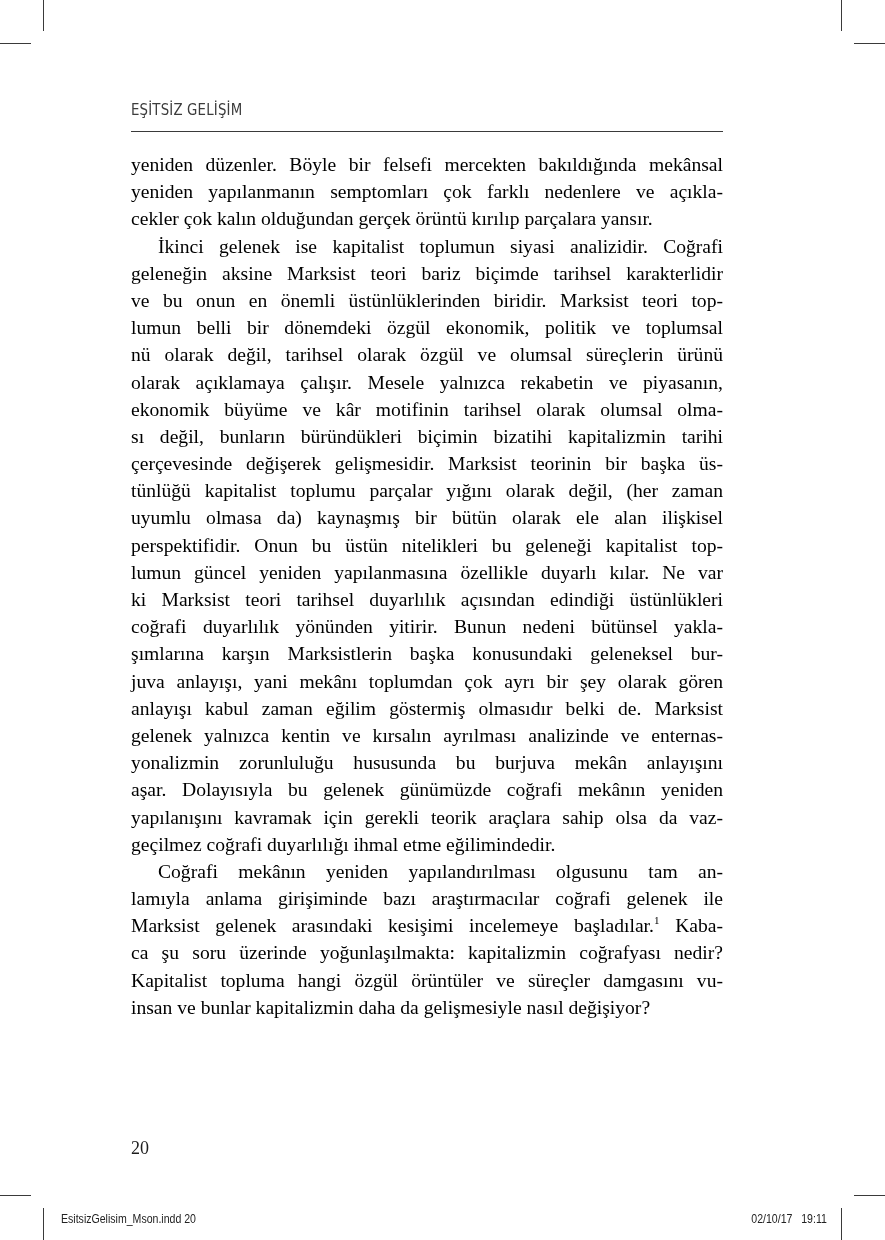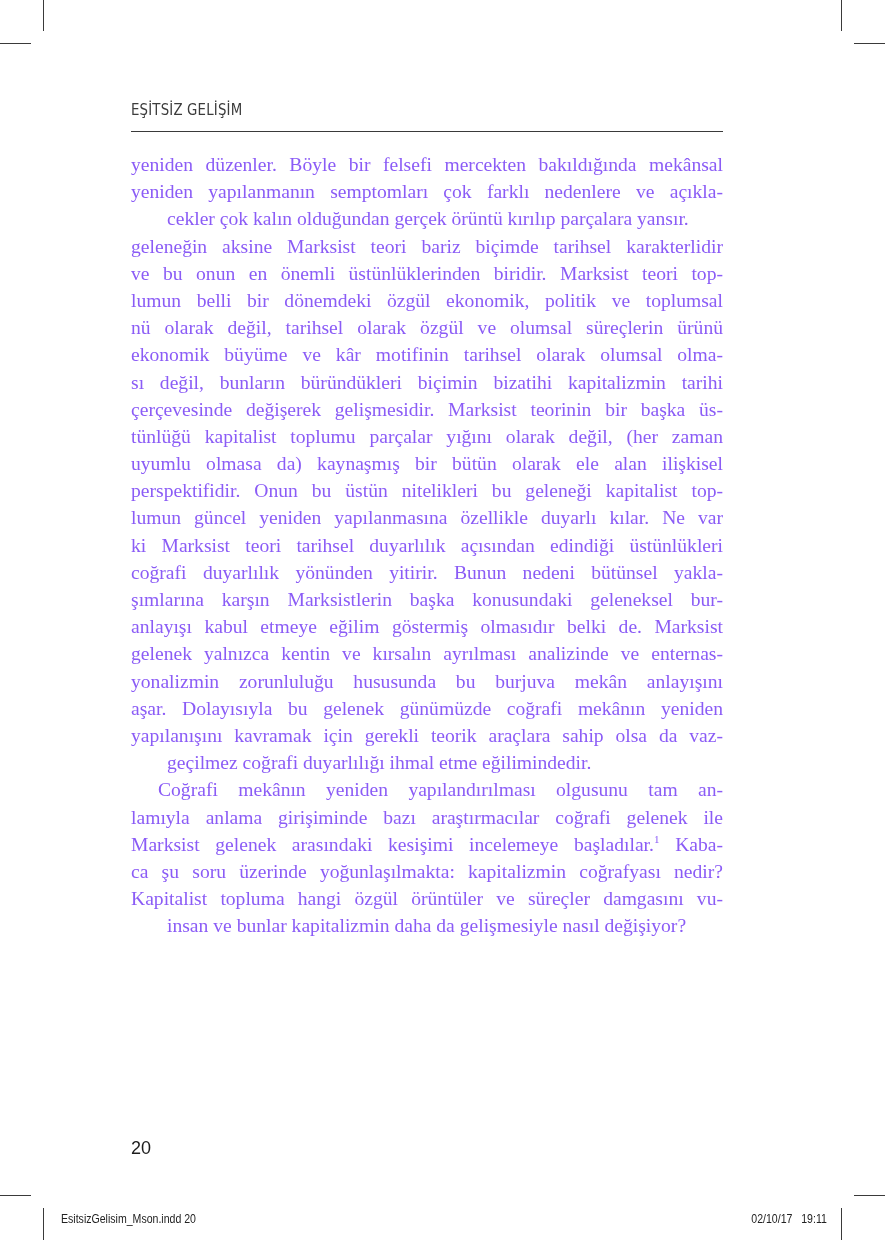--- a/index.html
+++ b/index.html
@@ -13,33 +13,33 @@
     position: absolute; left: 131px; top: 101px;
     font-family: "DejaVu Sans", sans-serif; font-weight: normal;
     font-size: 15.5px; letter-spacing: 0.2px; color: #3c3c3c;
     transform: scaleX(0.86); transform-origin: left top;
   }
   .head-rule { position: absolute; left: 131px; top: 131px; width: 592px; height: 1px; background: #3a3a3a; }
 
   .body-text {
     position: absolute; left: 131px; top: 151px; width: 592px;
     font-family: "Liberation Serif", serif; font-size: 19.6px; line-height: 27.2px;
-    color: #8b5cf6;
+    color: #000000;
   }
   .body-text .line {
     display: block; text-align: justify; text-align-last: justify;
     white-space: nowrap; height: 27.2px; overflow: visible;
   }
-  .body-text .line.last { text-align-last: left; margin-left: 36px; }
+  .body-text .line.last { text-align-last: left; }
   .body-text .line.indent { padding-left: 27px; }
   sup.fn { font-size: 11px; vertical-align: 8px; line-height: 0; }
 
   .folio {
     position: absolute; left: 131px; top: 1138px;
-    font-family: Liberation Sans, sans-serif; font-size: 18px; color: #1c1c1c;
+    font-family: Liberation Serif, serif; font-size: 18px; color: #1c1c1c;
   }
   .slug {
     position: absolute; top: 1212px;
     font-family: "Liberation Sans", sans-serif; font-size: 12px; color: #222;
     transform: scaleX(0.88);
   }
   .slug.left { left: 61px; transform-origin: left top; }
   .slug.right { right: 58px; transform-origin: right top; }
 </style>
 </head>
@@ -57,35 +57,38 @@
 <div class="running-head">EŞİTSİZ GELİŞİM</div>
 <div class="head-rule"></div>
 
 <div class="body-text" id="body-text">
     <div>
       <span class="line">yeniden düzenler. Böyle bir felsefi mercekten bakıldığında mekânsal</span>
       <span class="line">yeniden yapılanmanın semptomları çok farklı nedenlere ve açıkla-</span>
       <span class="line last">cekler çok kalın olduğundan gerçek örüntü kırılıp parçalara yansır.</span>
     </div>
     <div>
+      <span class="line indent">İkinci gelenek ise kapitalist toplumun siyasi analizidir. Coğrafi</span>
       <span class="line">geleneğin aksine Marksist teori bariz biçimde tarihsel karakterlidir</span>
       <span class="line">ve bu onun en önemli üstünlüklerinden biridir. Marksist teori top-</span>
       <span class="line">lumun belli bir dönemdeki özgül ekonomik, politik ve toplumsal</span>
       <span class="line">nü olarak değil, tarihsel olarak özgül ve olumsal süreçlerin ürünü</span>
+      <span class="line">olarak açıklamaya çalışır. Mesele yalnızca rekabetin ve piyasanın,</span>
       <span class="line">ekonomik büyüme ve kâr motifinin tarihsel olarak olumsal olma-</span>
       <span class="line">sı değil, bunların büründükleri biçimin bizatihi kapitalizmin tarihi</span>
       <span class="line">çerçevesinde değişerek gelişmesidir. Marksist teorinin bir başka üs-</span>
       <span class="line">tünlüğü kapitalist toplumu parçalar yığını olarak değil, (her zaman</span>
       <span class="line">uyumlu olmasa da) kaynaşmış bir bütün olarak ele alan ilişkisel</span>
       <span class="line">perspektifidir. Onun bu üstün nitelikleri bu geleneği kapitalist top-</span>
       <span class="line">lumun güncel yeniden yapılanmasına özellikle duyarlı kılar. Ne var</span>
       <span class="line">ki Marksist teori tarihsel duyarlılık açısından edindiği üstünlükleri</span>
       <span class="line">coğrafi duyarlılık yönünden yitirir. Bunun nedeni bütünsel yakla-</span>
       <span class="line">şımlarına karşın Marksistlerin başka konusundaki geleneksel bur-</span>
-      <span class="line">anlayışı kabul etmeye eğilim göstermiş olmasıdır belki de. Marksist</span>
+      <span class="line">juva anlayışı, yani mekânı toplumdan çok ayrı bir şey olarak gören</span>
+      <span class="line">anlayışı kabul zaman eğilim göstermiş olmasıdır belki de. Marksist</span>
       <span class="line">gelenek yalnızca kentin ve kırsalın ayrılması analizinde ve enternas-</span>
       <span class="line">yonalizmin zorunluluğu hususunda bu burjuva mekân anlayışını</span>
       <span class="line">aşar. Dolayısıyla bu gelenek günümüzde coğrafi mekânın yeniden</span>
       <span class="line">yapılanışını kavramak için gerekli teorik araçlara sahip olsa da vaz-</span>
       <span class="line last">geçilmez coğrafi duyarlılığı ihmal etme eğilimindedir.</span>
     </div>
     <div>
       <span class="line indent">Coğrafi mekânın yeniden yapılandırılması olgusunu tam an-</span>
       <span class="line">lamıyla anlama girişiminde bazı araştırmacılar coğrafi gelenek ile</span>
       <span class="line">Marksist gelenek arasındaki kesişimi incelemeye başladılar.<sup class="fn">1</sup><span> Kaba-</span></span>

